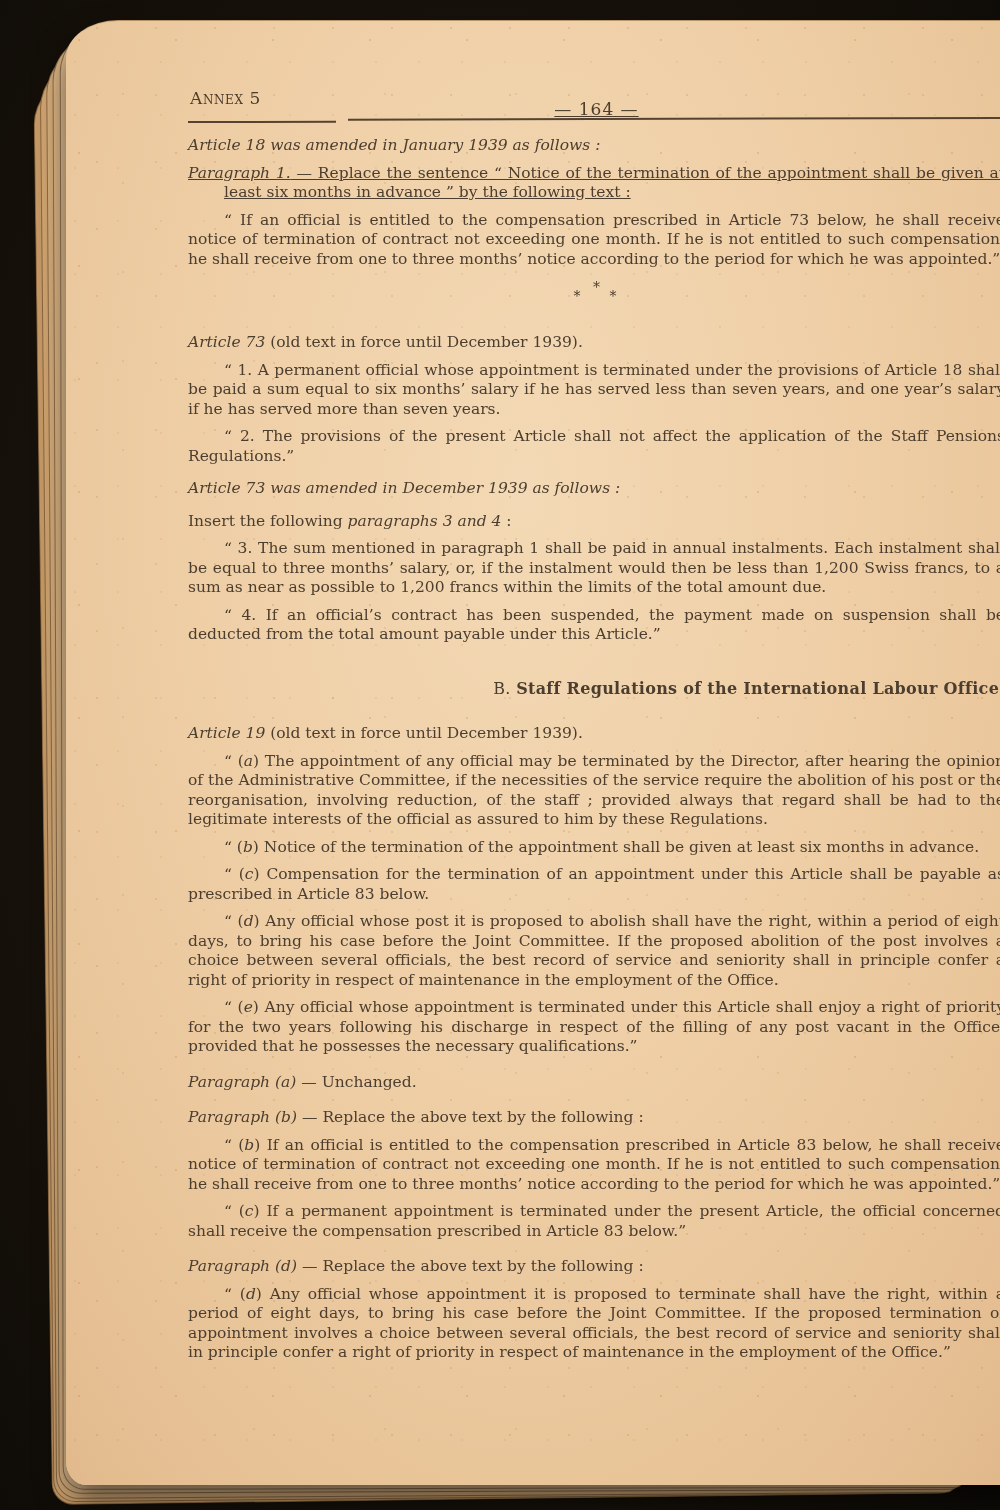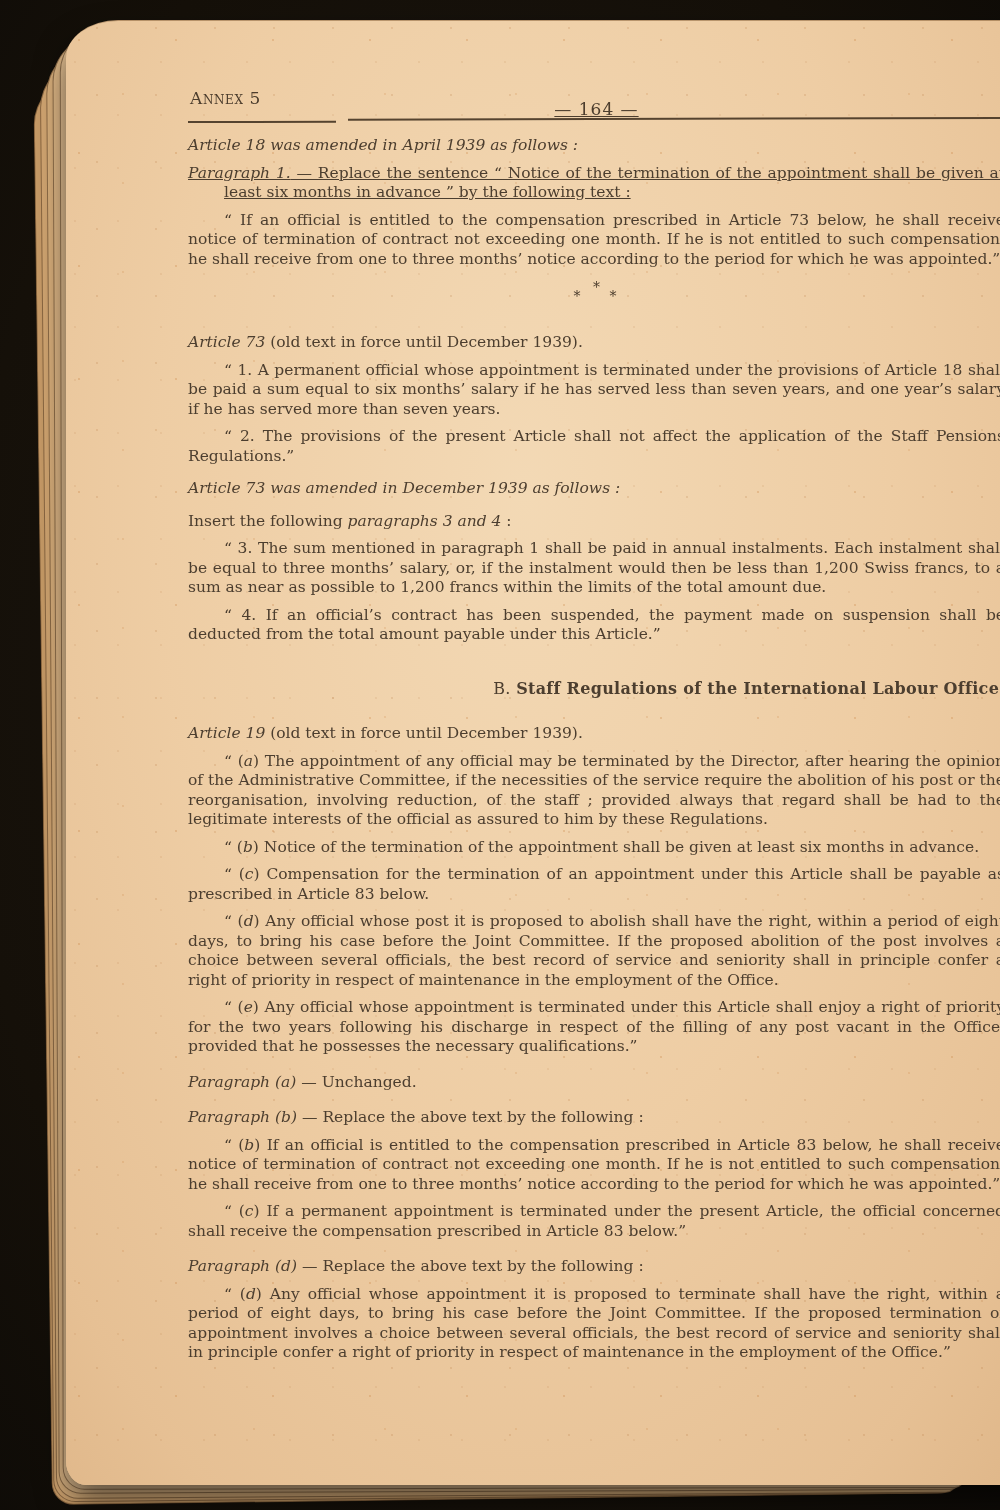--- a/index.html
+++ b/index.html
@@ -94,21 +94,21 @@
   <div class="page">
     <div class="header">
       <span class="annex">Annex 5</span>
       <span class="pageno">— 164 —</span>
     </div>
     <div class="rule">
       <span class="rule-seg1"></span>
       <span class="rule-seg2"></span>
     </div>
     <div class="text-column">
-        <p class="blk heading-italic"><span class="it">Article 18 was amended in April 1939 as follows :</span></p>
+        <p class="blk heading-italic"><span class="it">Article 18 was amended in January 1939 as follows :</span></p>
         <p class="blk para-hang"><span class="it">Paragraph 1.</span><span> — Replace the sentence “ Notice of the termination of the appointment shall be given at least six months in advance ” by the following text :</span></p>
         <p class="blk para-indent"><span>“ If an official is entitled to the compensation prescribed in Article 73 below, he shall receive notice of termination of contract not exceeding one month.  If he is not entitled to such compensation, he shall receive from one to three months’ notice according to the period for which he was appointed.”</span></p>
         <div class="sep">
           <span class="ast a1">*</span>
           <span class="ast a2">*</span>
           <span class="ast a3">*</span>
         </div>
         <p class="blk heading-mixed"><span class="it">Article 73 </span><span>(old text in force until December 1939).</span></p>
         <p class="blk para-indent"><span>“ 1.  A permanent official whose appointment is terminated under the provisions of Article 18 shall be paid a sum equal to six months’ salary if he has served less than seven years, and one year’s salary if he has served more than seven years.</span></p>
         <p class="blk para-indent"><span>“ 2.  The provisions of the present Article shall not affect the application of the Staff Pensions Regulations.”</span></p>

